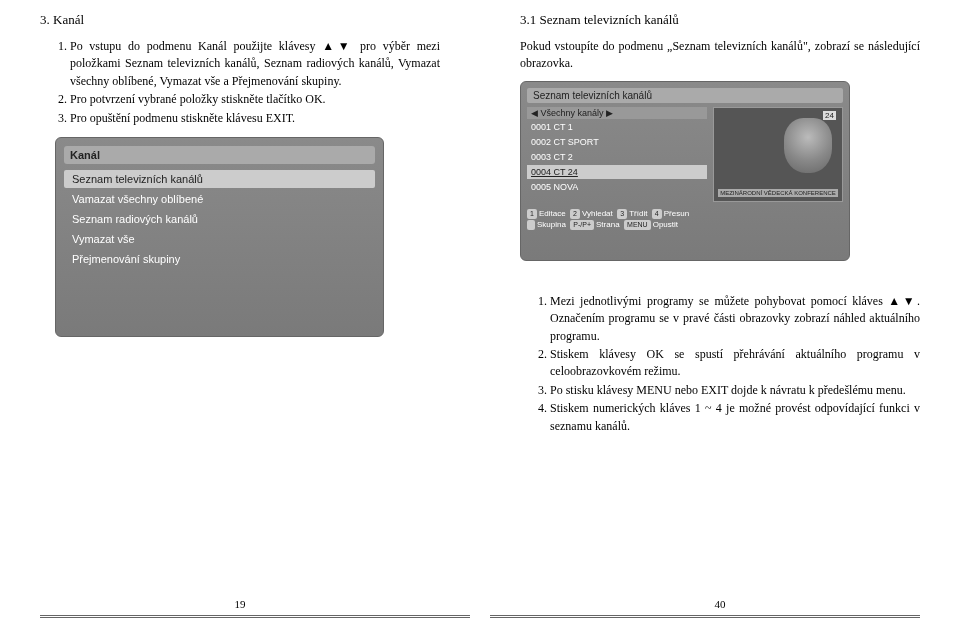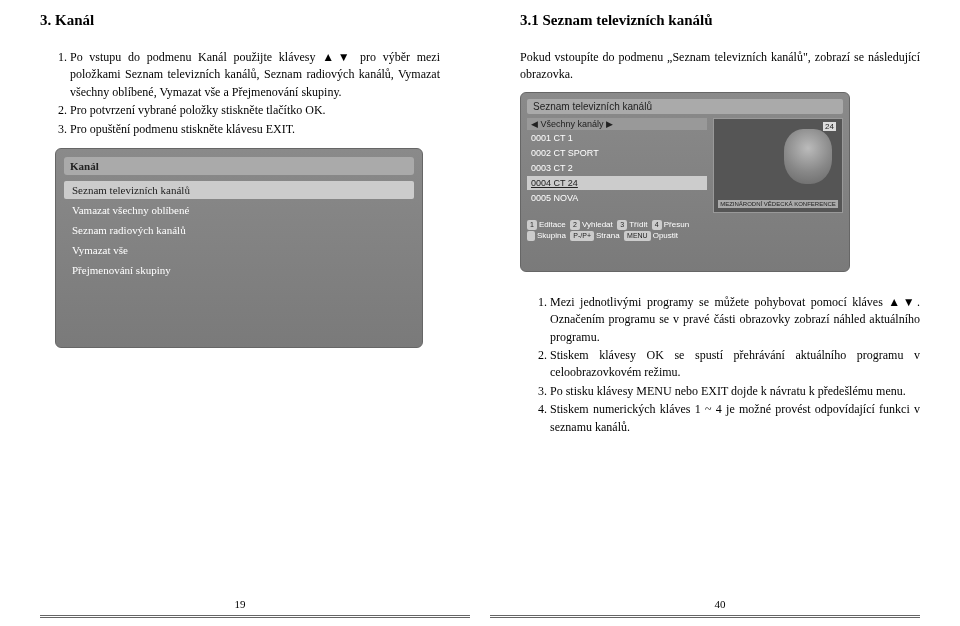--- a/index.html
+++ b/index.html
@@ -13,45 +13,45 @@
     position: relative;
   }
   .page {
     width: 480px;
     height: 626px;
     float: left;
     padding: 12px 40px 30px 40px;
     position: relative;
   }
   .heading {
-    font-weight: bold;
-    font-size: 15px;
-    margin-bottom: 20px;
+    font-weight: normal;
+    font-size: 13px;
+    margin-bottom: 10px;
   }
   ol {
     padding-left: 30px;
     margin-bottom: 10px;
   }
   ol li {
     text-align: justify;
     line-height: 1.45;
     margin-bottom: 1px;
   }
   .fig {
     background: #888;
     border: 1px solid #666;
     margin: 8px 0;
   }
   .fig-left {
-    width: 368px;
+    width: 329px;
     height: 200px;
     margin-left: 15px;
     padding: 8px;
     color: #fff;
-    font-family: Liberation Serif, serif;
+    font-family: Liberation Sans, sans-serif;
     font-size: 11px;
     border-radius: 6px;
     background: linear-gradient(#8a8a8a,#7a7a7a);
   }
   .fig-left .title-bar {
     background: #aaa;
     color: #222;
     padding: 3px 6px;
     font-weight: bold;
     border-radius: 3px;
@@ -232,21 +232,21 @@
         &nbsp;<span class="tag">4</span><span>Přesun</span>
       </div>
       <div>
         <span class="tag">&nbsp;</span><span>Skupina</span>
         &nbsp;<span class="tag">P-/P+</span><span>Strana</span>
         &nbsp;<span class="tag">MENU</span><span>Opustit</span>
       </div>
     </div>
   </div>
 
-  <ol style="margin-top:22px;">
+  <ol style="margin-top:32px;">
     <li>Mezi jednotlivými programy se můžete pohybovat pomocí kláves ▲▼. Označením programu se v pravé části obrazovky zobrazí náhled aktuálního programu.</li>
     <li>Stiskem klávesy OK se spustí přehrávání aktuálního programu v celoobrazovkovém režimu.</li>
     <li>Po stisku klávesy MENU nebo EXIT dojde k návratu k předešlému menu.</li>
     <li>Stiskem numerických kláves 1 ~ 4 je možné provést odpovídající funkci v seznamu kanálů.</li>
   </ol>
 
   <div class="page-num left">40</div>
   <div class="footer-line"></div>
 </div>
 

